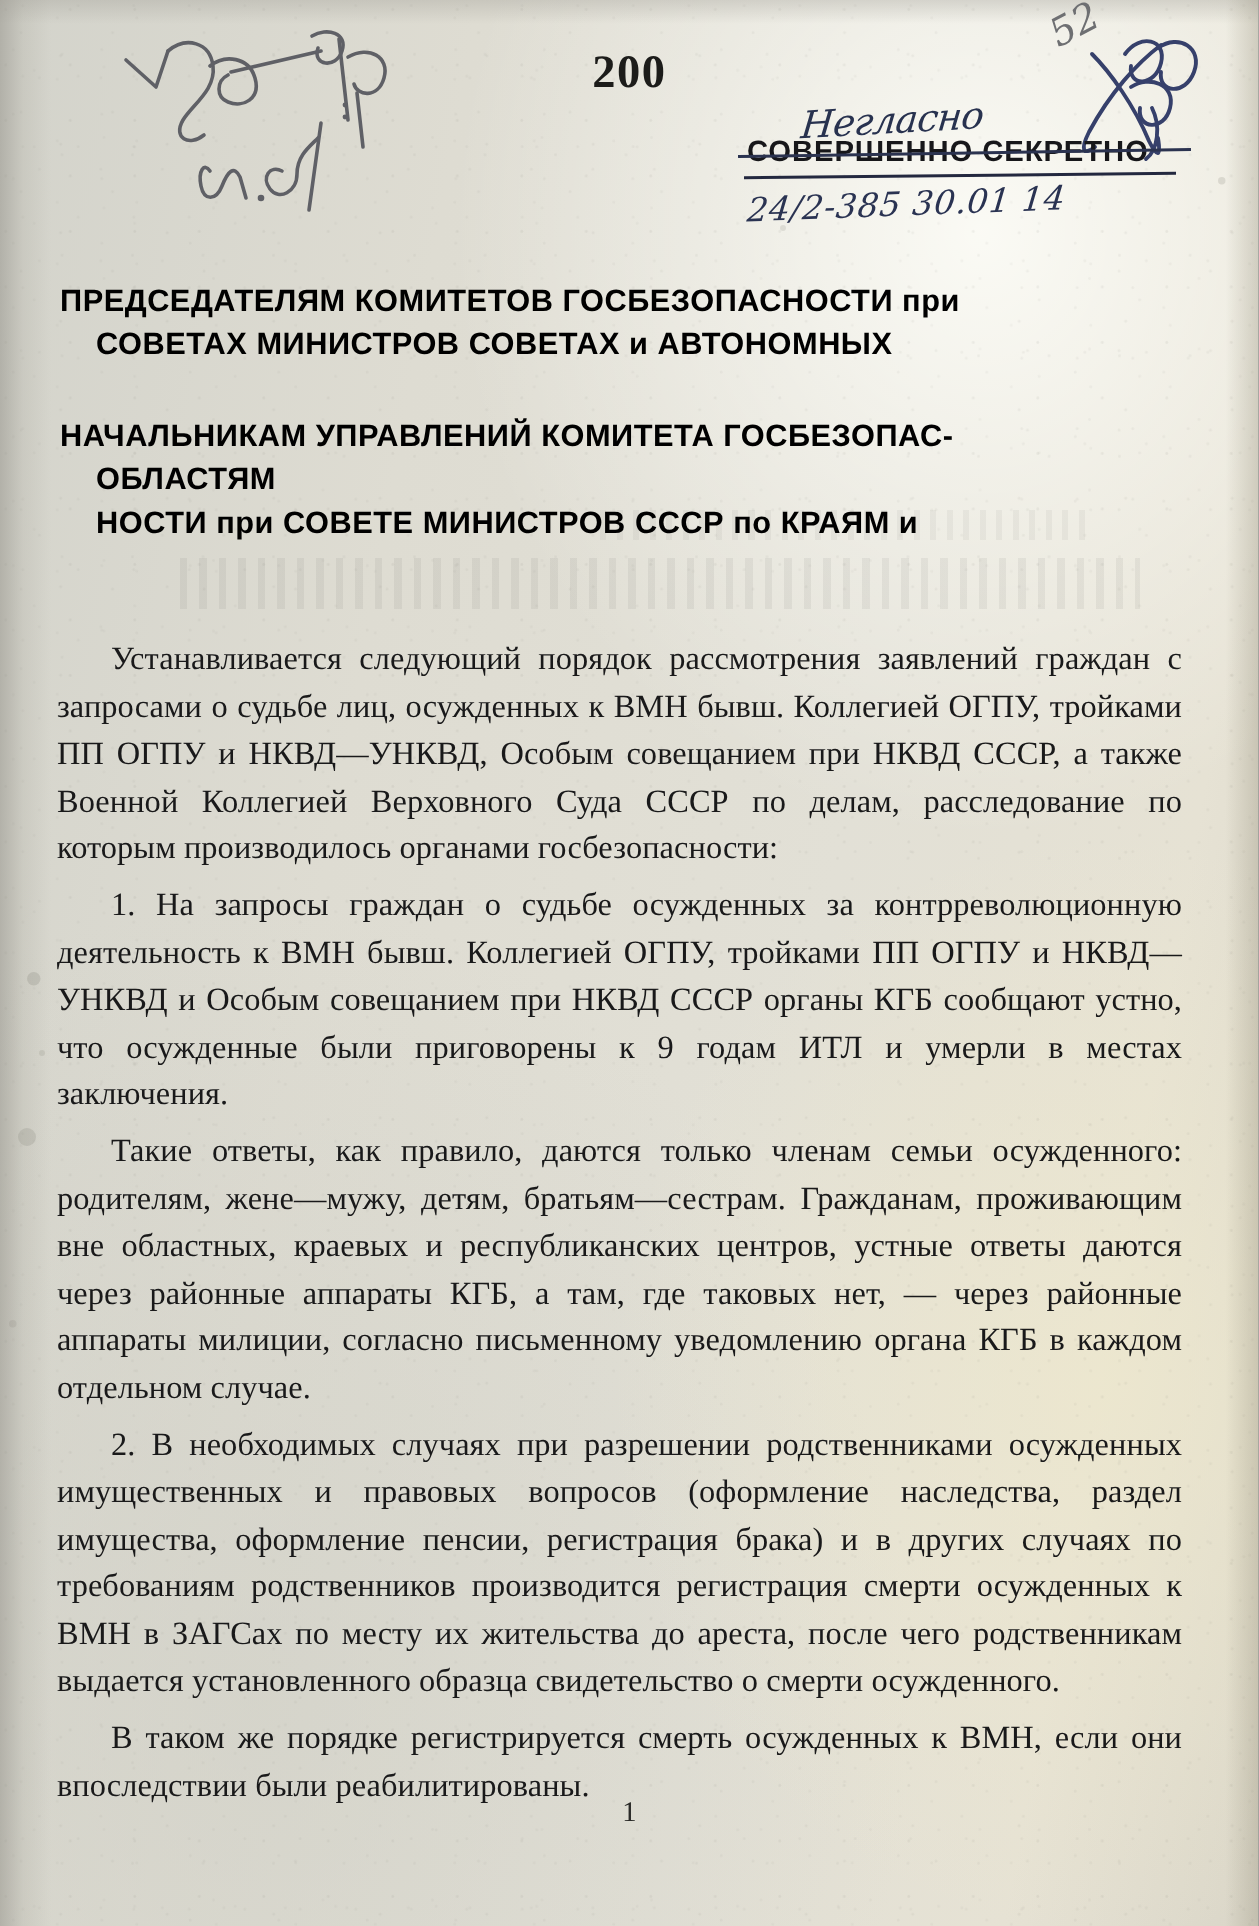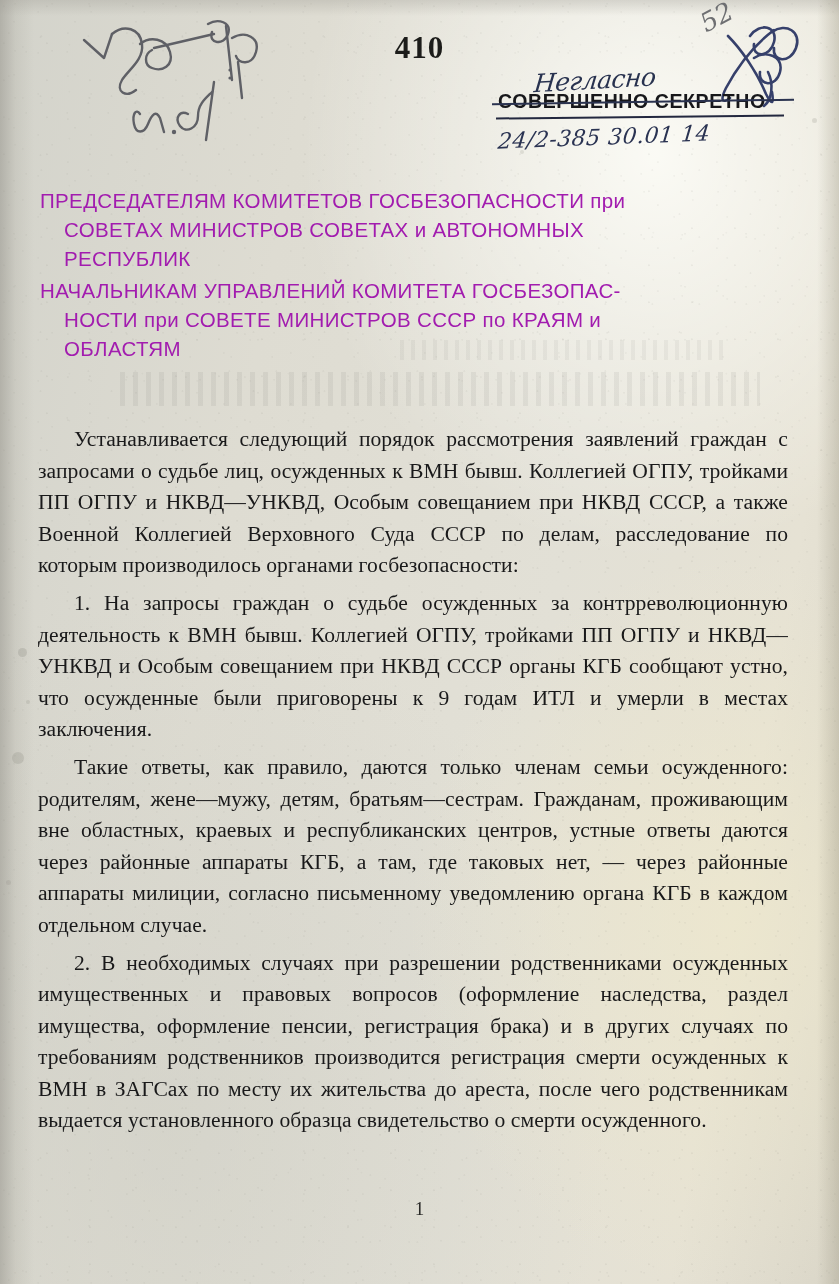--- a/index.html
+++ b/index.html
@@ -150,25 +150,25 @@
   }
 
   
   .addressee {
     position: absolute;
     left: 40px;
     width: 762px;
   }
   .addressee-block {
     font-family: "Liberation Sans", "DejaVu Sans", sans-serif;
-    font-weight: 400;
+    font-weight: 700;
     font-size: 20.5px;
     line-height: 29px;
     letter-spacing: 0.35px;
-    color: #a21caf;
+    color: #000000;
     text-indent: 0;
     padding-left: 24px;
   }
   .addressee-block .lead { margin-left: -24px; }
 
   
   .body {
     position: absolute;
     left: 38px;
     width: 766px;
@@ -238,21 +238,21 @@
   <div class="ghost"></div>
   <div class="ghost2"></div>
 
   <div class="speck" style="left:18px;top:648px;width:9px;height:9px;opacity:.5"></div>
   <div class="speck" style="left:12px;top:752px;width:12px;height:12px;opacity:.45"></div>
   <div class="speck" style="left:26px;top:700px;width:4px;height:4px;opacity:.4"></div>
   <div class="speck" style="left:6px;top:880px;width:5px;height:5px;opacity:.35"></div>
   <div class="speck" style="left:812px;top:118px;width:5px;height:5px;opacity:.45"></div>
   <div class="speck" style="left:520px;top:150px;width:4px;height:4px;opacity:.4"></div>
 
-  <div class="folio">410</div>
+  <div class="folio">200</div>
 
   <div class="pencil-left">
     <svg width="230" height="130" viewBox="0 0 230 130" fill="none">
       <g stroke="#5f6066" stroke-width="2.4" fill="none" stroke-linecap="round" stroke-linejoin="round">
         <path d="M2 22 L22 40 L30 16"></path>
         <path d="M30 16 C42 6, 58 10, 60 26 C62 42, 46 52, 40 62 C33 74, 44 80, 54 72"></path>
         <path d="M58 26 C68 18, 84 20, 88 34 C92 48, 80 54, 70 50 C62 47, 62 36, 70 32"></path>
         <path d="M72 30 L132 16"></path>
         <path d="M126 6 C136 0, 150 4, 146 16 C142 28, 126 26, 130 14"></path>
         <path d="M144 8 L150 62"></path>
@@ -290,34 +290,34 @@
       <div class="strike"></div>
       <div class="underline-rule"></div>
     </div>
     <div class="stamp-hand-bottom">24/2-385  30.01 14</div>
   </div>
 
   <div class="addressee" style="top:186px;">
     <div class="addressee-block">
       <div class="lead">ПРЕДСЕДАТЕЛЯМ КОМИТЕТОВ ГОСБЕЗОПАСНОСТИ при</div>
       <div>СОВЕТАХ МИНИСТРОВ СОВЕТАХ и АВТОНОМНЫХ</div>
-      <div>РЕСПУБЛИК</div>
     </div>
   </div>
 
   <div class="addressee" style="top:276px;">
     <div class="addressee-block">
       <div class="lead">НАЧАЛЬНИКАМ  УПРАВЛЕНИЙ  КОМИТЕТА ГОСБЕЗОПАС-</div>
+      <div>ОБЛАСТЯМ</div>
       <div>НОСТИ при СОВЕТЕ МИНИСТРОВ СССР по КРАЯМ и</div>
-      <div>ОБЛАСТЯМ</div>
     </div>
   </div>
 
   <div class="body" style="top:424px;">
     <p class="para">Устанавливается следующий порядок рассмотрения заявлений граждан с запросами о судьбе лиц, осужденных к ВМН бывш. Коллегией ОГПУ, тройками ПП ОГПУ и НКВД—УНКВД, Особым совещанием при НКВД СССР, а также Военной Коллегией Верховного Суда СССР по делам, расследование по которым производилось органами госбезопасности:</p>
     <p class="para">1. На запросы граждан о судьбе осужденных за контрреволюционную деятельность к ВМН бывш. Коллегией ОГПУ, тройками ПП ОГПУ и НКВД—УНКВД и Особым совещанием при НКВД СССР органы КГБ сообщают устно, что осужденные были приговорены к 9 годам ИТЛ и умерли в местах заключения.</p>
     <p class="para">Такие ответы, как правило, даются только членам семьи осужденного: родителям, жене—мужу, детям, братьям—сестрам. Гражданам, проживающим вне областных, краевых и республиканских центров, устные ответы даются через районные аппараты КГБ, а там, где таковых нет, — через районные аппараты милиции, согласно письменному уведомлению органа КГБ в каждом отдельном случае.</p>
     <p class="para">2. В необходимых случаях при разрешении родственниками осужденных имущественных и правовых вопросов (оформление наследства, раздел имущества, оформление пенсии, регистрация брака) и в других случаях по требованиям родственников производится регистрация смерти осужденных к ВМН в ЗАГСах по месту их жительства до ареста, после чего родственникам выдается установленного образца свидетельство о смерти осужденного.</p>
+    <p class="para">В таком же порядке регистрируется смерть осужденных к ВМН, если они впоследствии были реабилитированы.</p>
   </div>
 
   <div class="folio-bottom">1</div>
 
 </div>
 
 </body></html>

